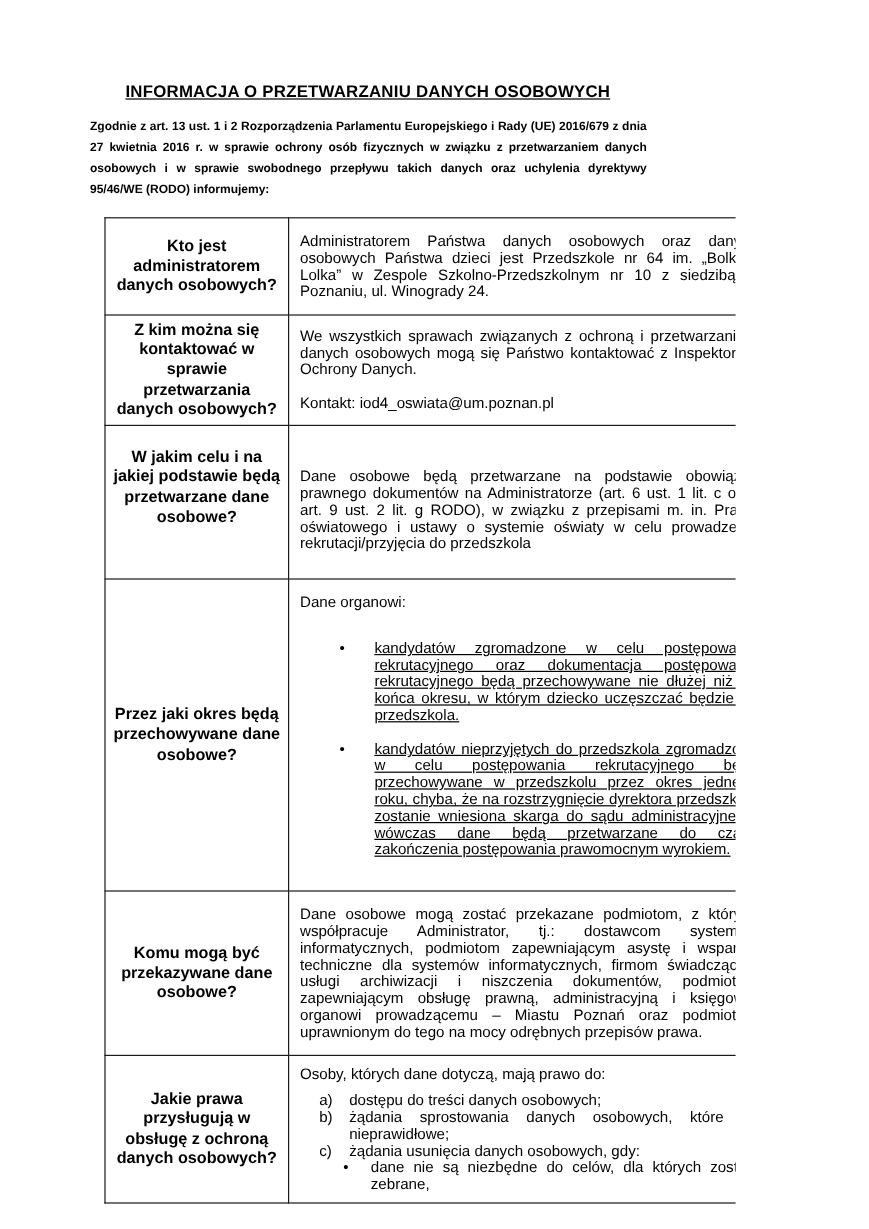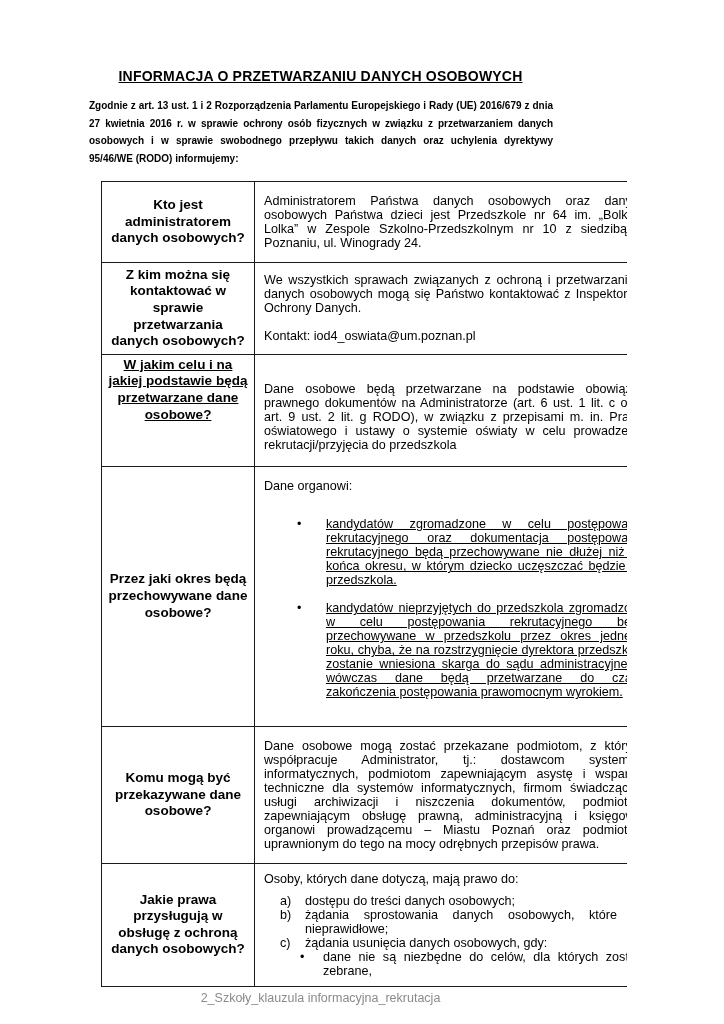--- a/index.html
+++ b/index.html
@@ -12,21 +12,20 @@
     color: #000000;
     width: 724px;
     height: 1024px;
     position: relative;
   }
   .page {
     width: 613px;
     height: 1024px;
     background: #ffffff;
     overflow: hidden;
-    margin-left: 14px;
   }
   .doc-title {
     margin: 68px 0 0 0;
     text-align: center;
     font-size: 14px;
     font-weight: bold;
     text-decoration: underline;
     letter-spacing: 0.2px;
   }
   .intro {
@@ -49,22 +48,21 @@
   td.q {
     width: 140px;
     text-align: center;
     font-weight: bold;
     font-size: 13.5px;
     line-height: 16.6px;
     padding: 3px 6px;
   }
   td.q.top {
     vertical-align: top;
-    padding-top: 2px;
-    text-decoration: underline;
+    padding-top: 18px;
   }
   td.a {
     font-size: 12.6px;
     line-height: 14px;
     text-align: justify;
     padding: 2px 6px 2px 9px;
     vertical-align: top;
   }
   td.a .cp { margin: 0; }
   td.a .sp { height: 14px; }
@@ -180,14 +178,13 @@
               <div class="oli"><span class="oll">b)</span><span><span>żądania sprostowania danych osobowych, które są nieprawidłowe;</span></span></div>
               <div class="oli"><span class="oll">c)</span><span><span>żądania usunięcia danych osobowych, gdy:</span></span></div>
               <ul class="sub">
                 <li><span>dane nie są niezbędne do celów, dla których zostały zebrane,</span></li>
               </ul>
             </div>
           </td>
         </tr>
       </tbody>
   </table>
-  <div class="footer">2_Szkoły_klauzula informacyjna_rekrutacja</div>
 </div>
 
 </body></html>

